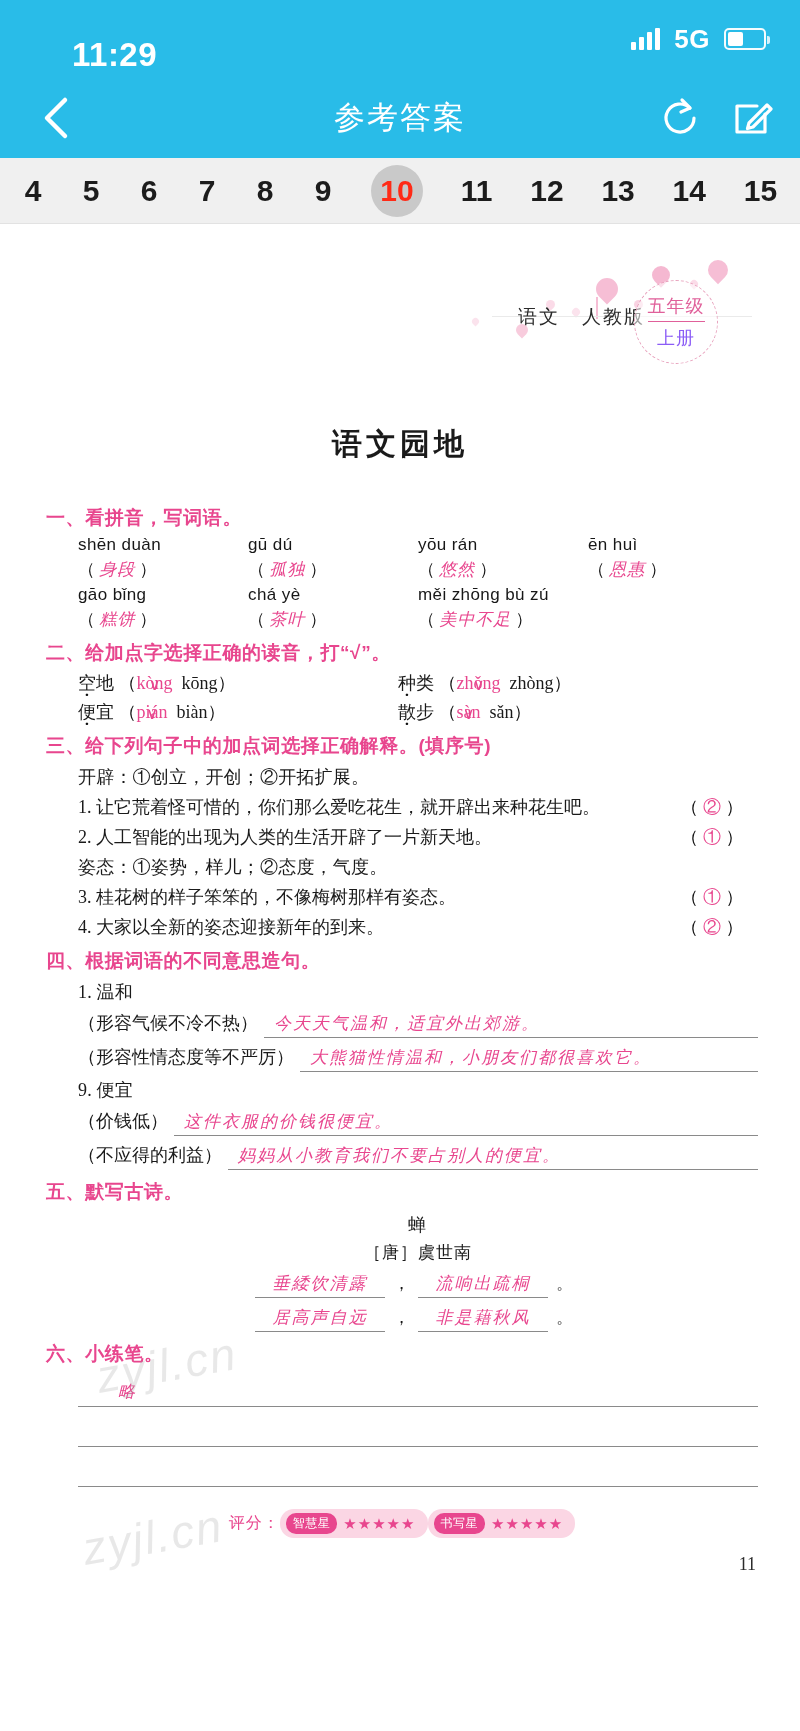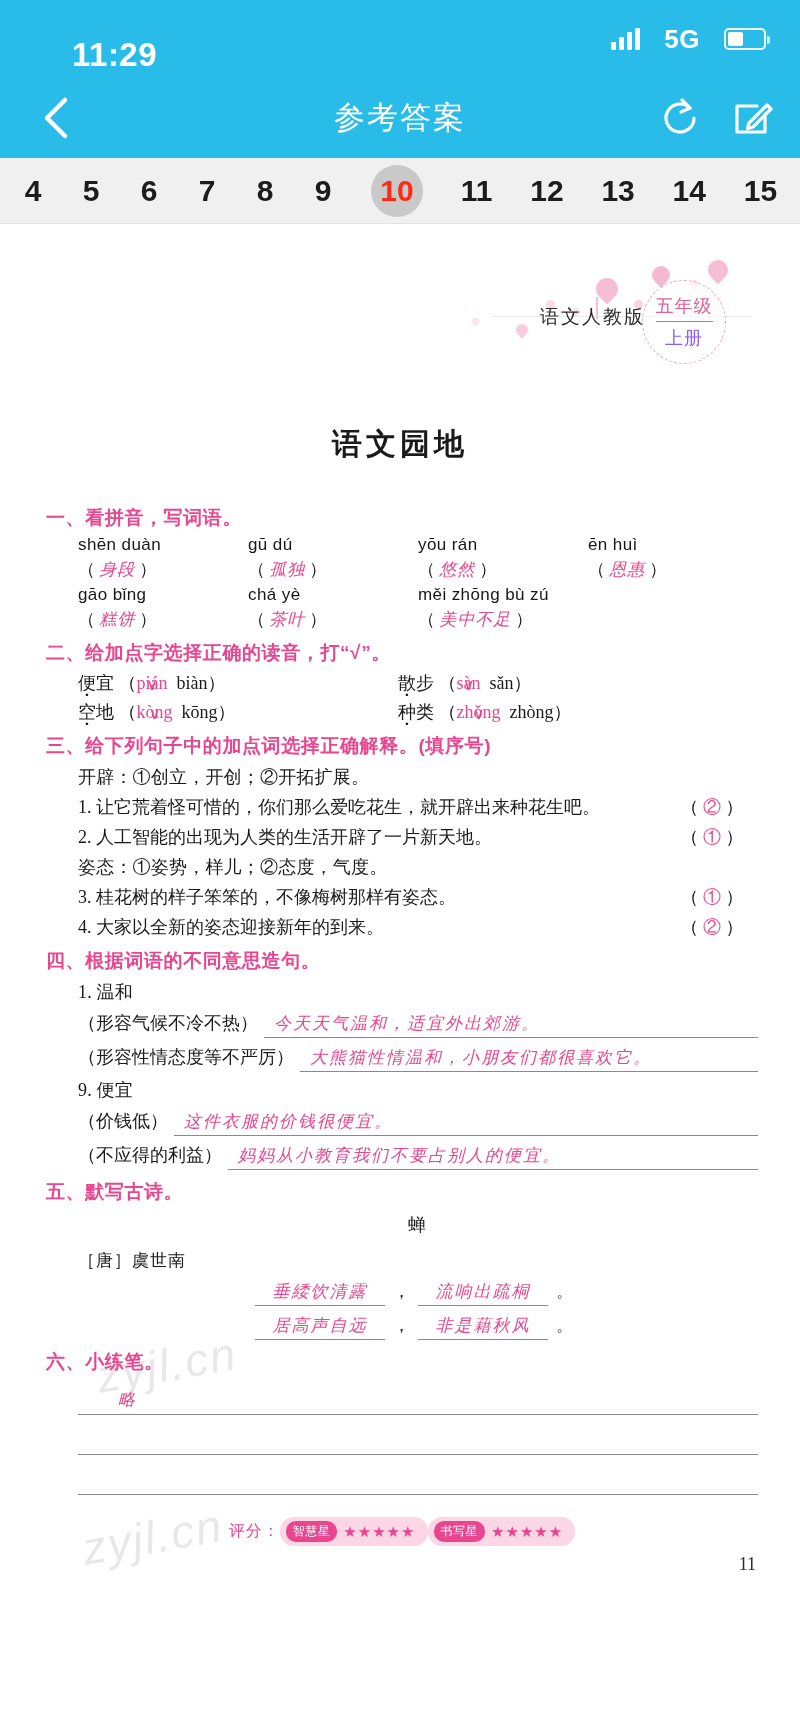--- a/index.html
+++ b/index.html
@@ -22,21 +22,21 @@
   }
   .status-time {
     font-size: 33px;
     font-weight: bold;
     letter-spacing: 0.5px;
     margin-top: 32px;
   }
   .status-right {
     display: flex;
     align-items: center;
-    gap: 24px;
+    gap: 14px;
   }
   .signal-bars {
     display: flex;
     align-items: flex-end;
     gap: 3px;
     height: 22px;
   }
   .signal-bars i {
     display: block;
     width: 5px;
@@ -162,28 +162,29 @@
     right: 48px; top: 64px;
     width: 260px;
     border-top: 1px solid #eaeaea;
   }
   .dh-text {
     position: absolute;
     right: 155px;
     top: 52px;
     display: flex;
     align-items: baseline;
+    gap: 22px;
     font-family: "Liberation Serif", "DejaVu Serif", serif;
     font-size: 19px;
     color: #2b2b2b;
     letter-spacing: 2px;
   }
   .grade-badge {
     position: absolute;
-    right: 74px; top: 28px;
+    right: 82px; top: 28px;
     width: 84px; height: 84px;
     border: 1.5px dashed #E79FBB;
     border-radius: 50%;
     display: flex;
     flex-direction: column;
     align-items: center;
     justify-content: center;
     font-family: "Liberation Serif", "DejaVu Serif", serif;
     background: rgba(255,255,255,.55);
   }
@@ -318,22 +319,23 @@
     font-size: 17px;
   }
 
   .poem-title {
     text-align: center;
     font-size: 18px;
     margin-top: 8px;
     letter-spacing: 2px;
   }
   .poem-author {
+    text-align: center;
     font-size: 17px;
-    margin-top: 12px;
+    margin-top: 4px;
     letter-spacing: 1px;
   }
   .poem-line {
     display: flex;
     justify-content: center;
     align-items: baseline;
     gap: 0;
     margin-top: 8px;
     font-size: 17px;
   }
@@ -537,36 +539,36 @@
           <div><span class="paren">（</span>&nbsp;<span class="ans">茶叶</span>&nbsp;<span class="paren">）</span></div>
           <div><span class="paren">（</span>&nbsp;<span class="ans">美中不足</span>&nbsp;<span class="paren">）</span></div>
           <div></div>
         </div>
       </div>
 
       <div class="q-head">二、给加点字选择正确的读音，打“√”。</div>
       <div class="indent">
         <div class="tone-row">
           <div>
+            <span class="dotu">空</span><span>地</span>
+            <span>（</span><span class="tick">kòng</span>&nbsp;&nbsp;<span>kōng</span><span>）</span>
+          </div>
+          <div>
+            <span class="dotu">种</span><span>类</span>
+            <span>（</span><span class="tick">zhǒng</span>&nbsp;&nbsp;<span>zhòng</span><span>）</span>
+          </div>
+        </div>
+        <div class="tone-row">
+          <div>
             <span class="dotu">便</span><span>宜</span>
             <span>（</span><span class="tick">pián</span>&nbsp;&nbsp;<span>biàn</span><span>）</span>
           </div>
           <div>
             <span class="dotu">散</span><span>步</span>
             <span>（</span><span class="tick">sàn</span>&nbsp;&nbsp;<span>sǎn</span><span>）</span>
-          </div>
-        </div>
-        <div class="tone-row">
-          <div>
-            <span class="dotu">空</span><span>地</span>
-            <span>（</span><span class="tick">kòng</span>&nbsp;&nbsp;<span>kōng</span><span>）</span>
-          </div>
-          <div>
-            <span class="dotu">种</span><span>类</span>
-            <span>（</span><span class="tick">zhǒng</span>&nbsp;&nbsp;<span>zhòng</span><span>）</span>
           </div>
         </div>
       </div>
 
       <div class="q-head">三、给下列句子中的加点词选择正确解释。(填序号)</div>
       <div class="indent">
         <div class="line-item">开辟：①创立，开创；②开拓扩展。</div>
         <div class="sent-row">
           <div class="sent">1. 让它荒着怪可惜的，你们那么爱吃花生，就开辟出来种花生吧。</div>
           <div class="choice"><span>（</span>&nbsp;<span class="c">②</span>&nbsp;<span>）</span></div>

